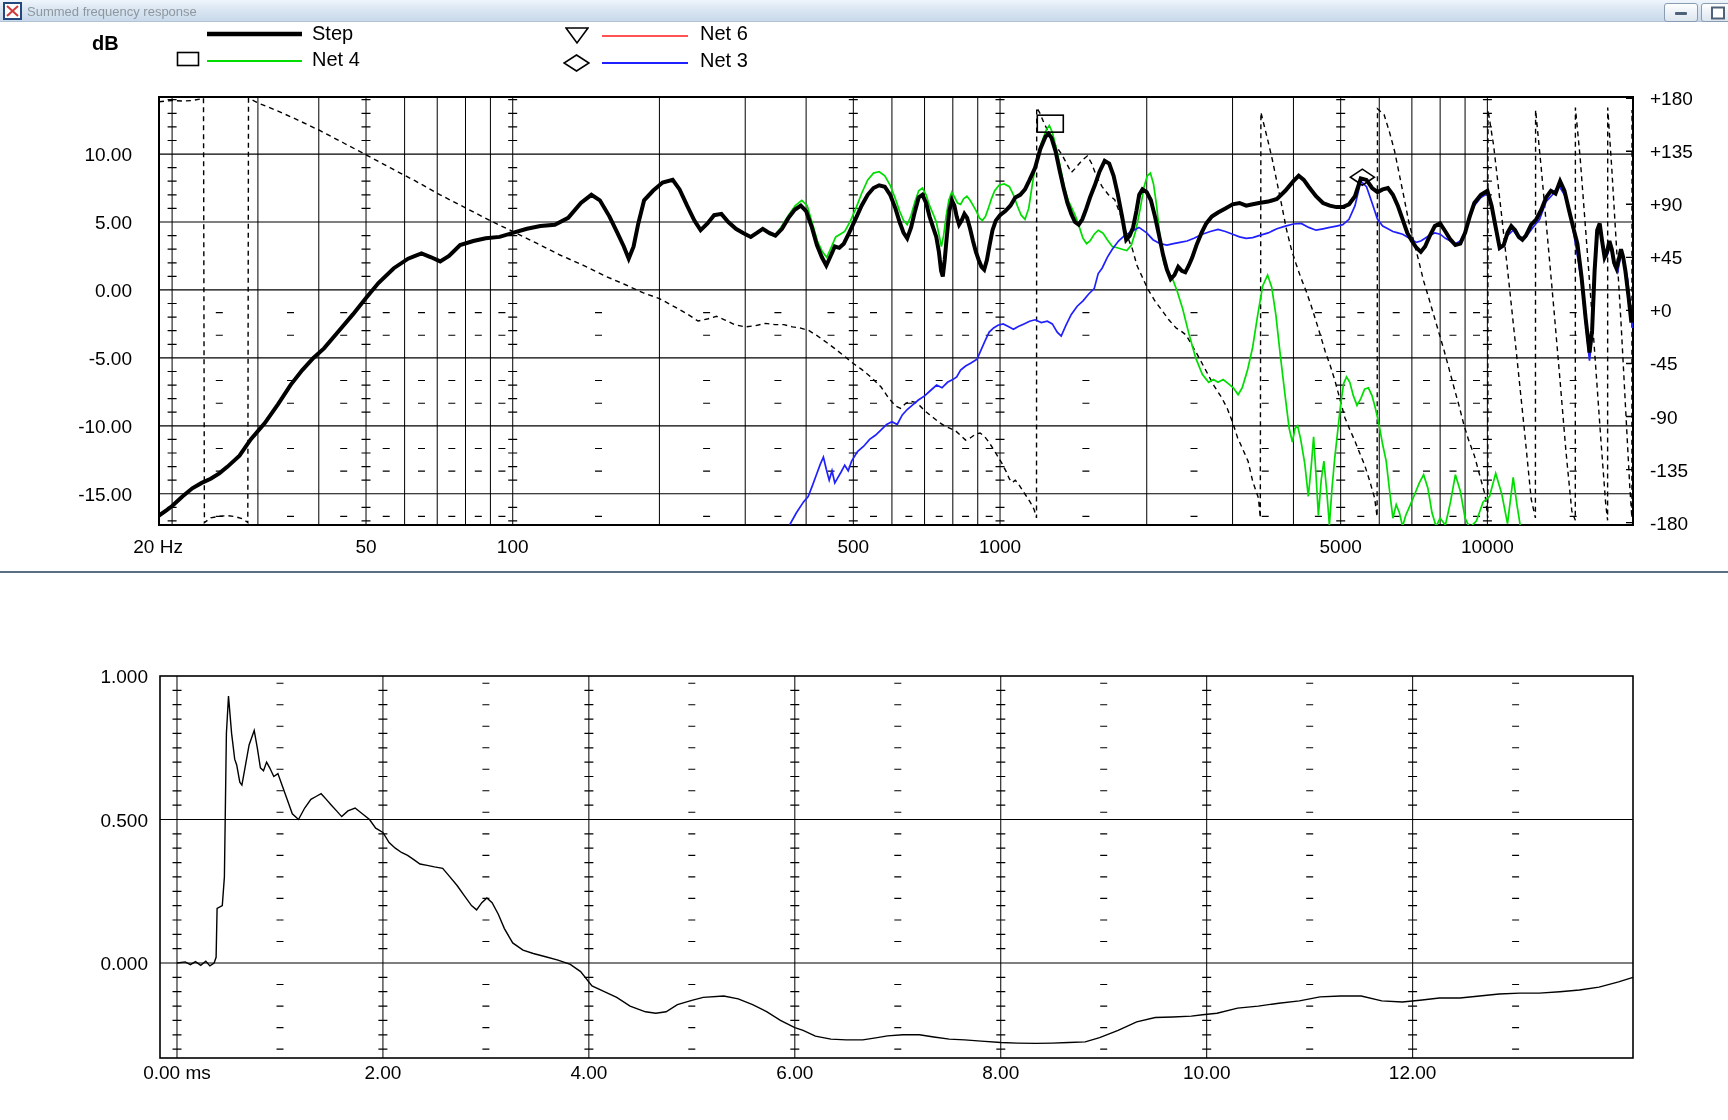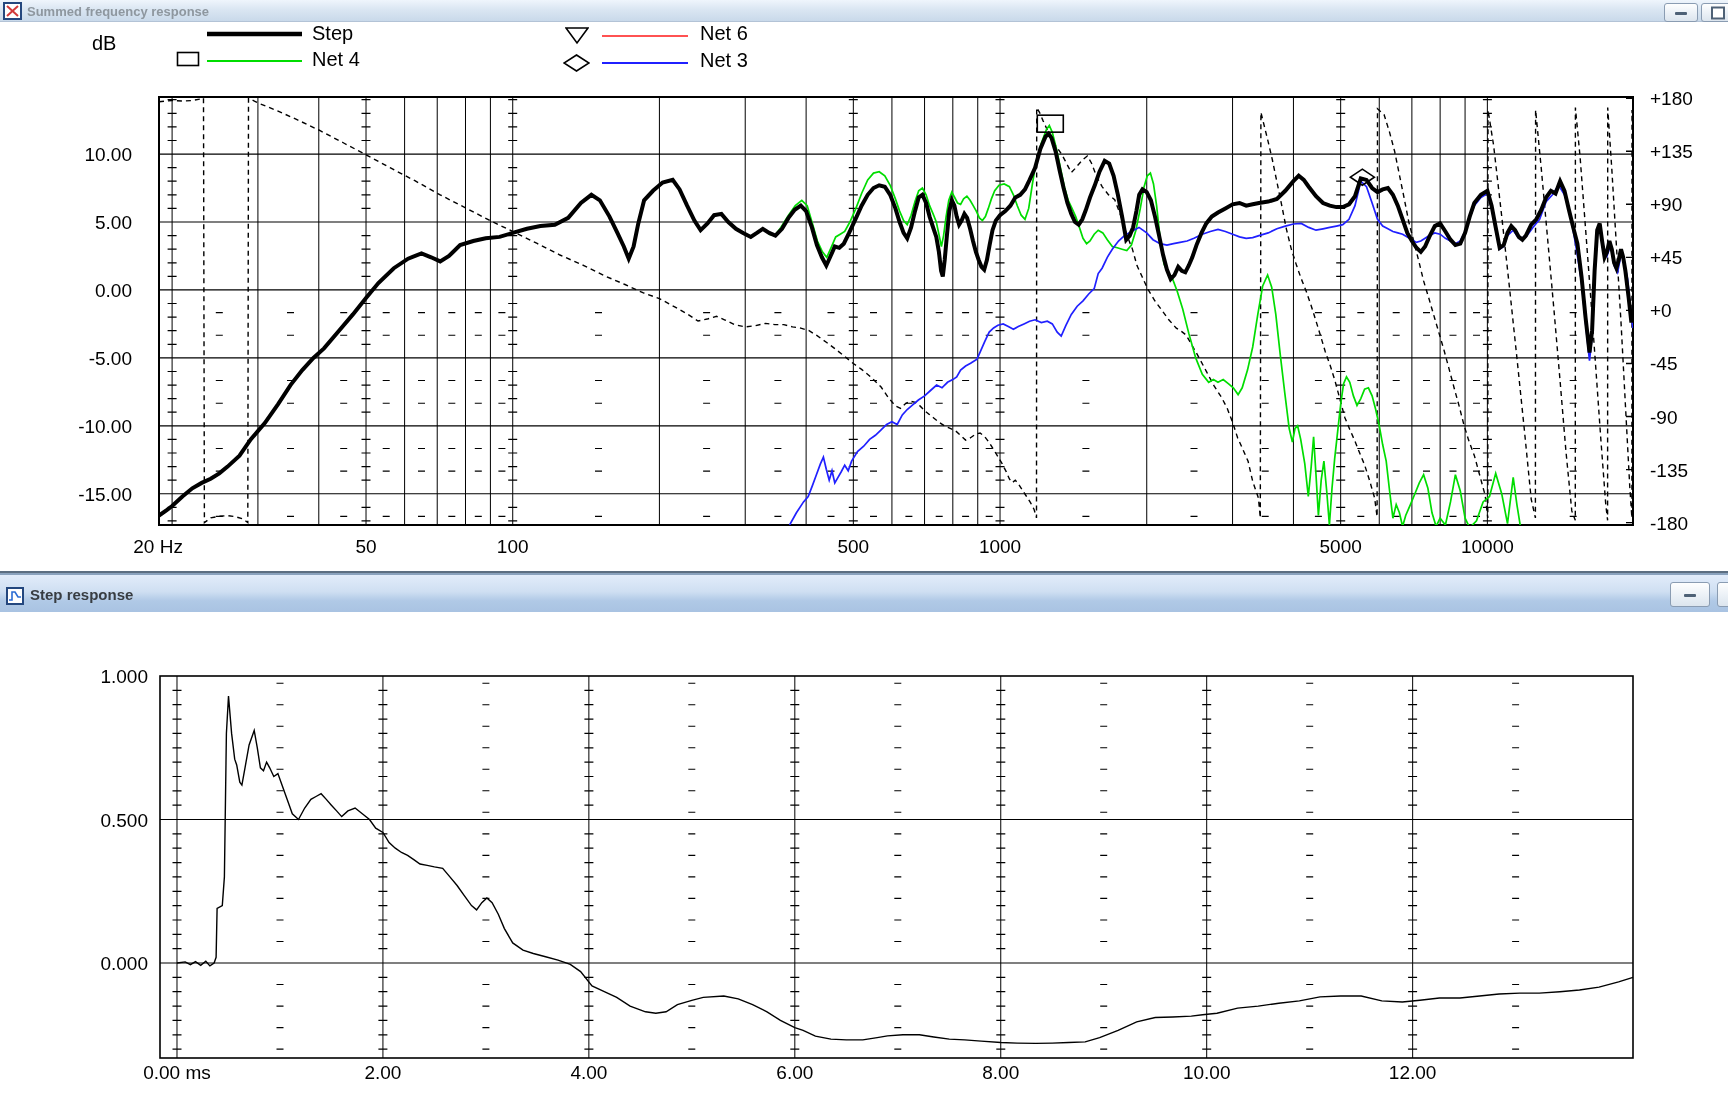--- a/index.html
+++ b/index.html
@@ -6,39 +6,39 @@
   body{width:1728px;height:1120px;background:#fff;overflow:hidden;
        font-family:"Liberation Sans",sans-serif;position:relative;}
   .window{position:absolute;left:0;width:1728px;background:#fff;overflow:hidden;}
   #win-freq{top:0;height:571px;border-bottom:2px solid #5c6e81;}
   #win-step{top:573px;height:547px;}
   .titlebar{position:absolute;left:0;top:0;width:100%;box-sizing:border-box;}
   #win-freq .titlebar{height:22px;background:linear-gradient(#eff5fc,#dae6f2 45%,#c9d9ea);
       border-bottom:1px solid #b3c3d6;}
   #win-step .titlebar{height:39px;border-top:2px solid #8aa2bd;
       background:linear-gradient(#e2ecfa 0%,#cfdff2 45%,#b0c9e6 70%,#a9c3e2);}
-  .title-text{position:absolute;white-space:nowrap;font-weight:bold;}
+  .title-text{position:absolute;white-space:nowrap;}
   #win-freq .title-text{left:27px;top:4px;font-size:13px;color:#8e979f;}
   #win-step .title-text{left:30px;top:11px;font-size:15px;color:#383d42;}
   .win-icon{position:absolute;}
   .win-btn{position:absolute;border:1px solid #8a9cb2;border-radius:3px;
       background:linear-gradient(#fefefe,#eef3f8 45%,#dce5ee);}
   .btn-glyph-min{position:absolute;left:50%;top:50%;transform:translate(-50%,-30%);
       width:12px;height:3px;background:#4e6176;border-radius:1px;}
   .btn-glyph-max{position:absolute;left:50%;top:50%;transform:translate(-50%,-50%);
       width:10px;height:9px;border:2px solid #4e6176;background:#fff;}
   #win-freq .btn-minimize{left:1664px;top:3px;width:32px;height:17px;}
   #win-freq .btn-maximize{left:1701px;top:3px;width:32px;height:17px;}
   #win-step .btn-minimize{left:1670px;top:7px;width:38px;height:23px;}
   #win-step .btn-maximize{left:1717px;top:7px;width:38px;height:23px;}
   svg.chart{position:absolute;left:0;}
   #freq-svg{top:22px;}
   #step-svg{top:39px;}
   .unit-label{position:absolute;font-size:20px;color:#000;}
-  #db-label{left:92px;top:32px;}
+  #db-label{left:92px;top:32px;font-weight:bold;}
   #deg-label{left:1760px;top:32px;}
   .legend-text{position:absolute;font-size:20px;color:#000;white-space:nowrap;}
   .legend-swatch{position:absolute;}
   .legend-marker{position:absolute;}
   svg text{font-family:"Liberation Sans",sans-serif;}
   .tick-label{font-size:19px;fill:#000;}
 </style>
 </head>
 <body>
 
@@ -162,31 +162,20 @@
         <text x="512.7187219999153" y="531" text-anchor="middle" class="tick-label">100</text>
         <text x="853.3420605580355" y="531" text-anchor="middle" class="tick-label">500</text>
         <text x="1000.040547607715" y="531" text-anchor="middle" class="tick-label">1000</text>
         <text x="1340.6638861658353" y="531" text-anchor="middle" class="tick-label">5000</text>
         <text x="1487.3623732155147" y="531" text-anchor="middle" class="tick-label">10000</text>
       </g>
     </svg>
 </div>
 
 <div class="window" id="win-step">
-  <div class="titlebar">
-    <svg class="win-icon" style="left:6px;top:12px" width="18" height="18" viewBox="0 0 18 18">
-      <rect x="1" y="1" width="16" height="16" fill="#ffffff" stroke="#24477e" stroke-width="2"></rect>
-      <polyline points="3,13 6,13 6,5 9,5 12,10 15,10" fill="none" stroke="#2b6cd4" stroke-width="1.6"></polyline>
-    </svg>
-    <span class="title-text">Step response</span>
-    <div class="win-btn btn-minimize">
-        <span class="btn-glyph-min"></span>
-      </div>
-    <div class="win-btn btn-maximize"></div>
-  </div>
   <svg id="step-svg" class="chart" width="1728" height="508" viewBox="0 0 1728 508">
       <g>
         <line x1="160" y1="207.50112697220135" x2="1633" y2="207.50112697220135" stroke="#000" stroke-width="1.2"></line>
         <line x1="160" y1="351.0022539444027" x2="1633" y2="351.0022539444027" stroke="#000" stroke-width="1.2"></line>
         <line x1="176.99021321216358" y1="64" x2="176.99021321216358" y2="446" stroke="#000" stroke-width="1"></line>
         <line x1="382.9321915414191" y1="64" x2="382.9321915414191" y2="446" stroke="#000" stroke-width="1"></line>
         <line x1="588.8741698706747" y1="64" x2="588.8741698706747" y2="446" stroke="#000" stroke-width="1"></line>
         <line x1="794.8161481999301" y1="64" x2="794.8161481999301" y2="446" stroke="#000" stroke-width="1"></line>
         <line x1="1000.7581265291855" y1="64" x2="1000.7581265291855" y2="446" stroke="#000" stroke-width="1"></line>
         <line x1="1206.700104858441" y1="64" x2="1206.700104858441" y2="446" stroke="#000" stroke-width="1"></line>

